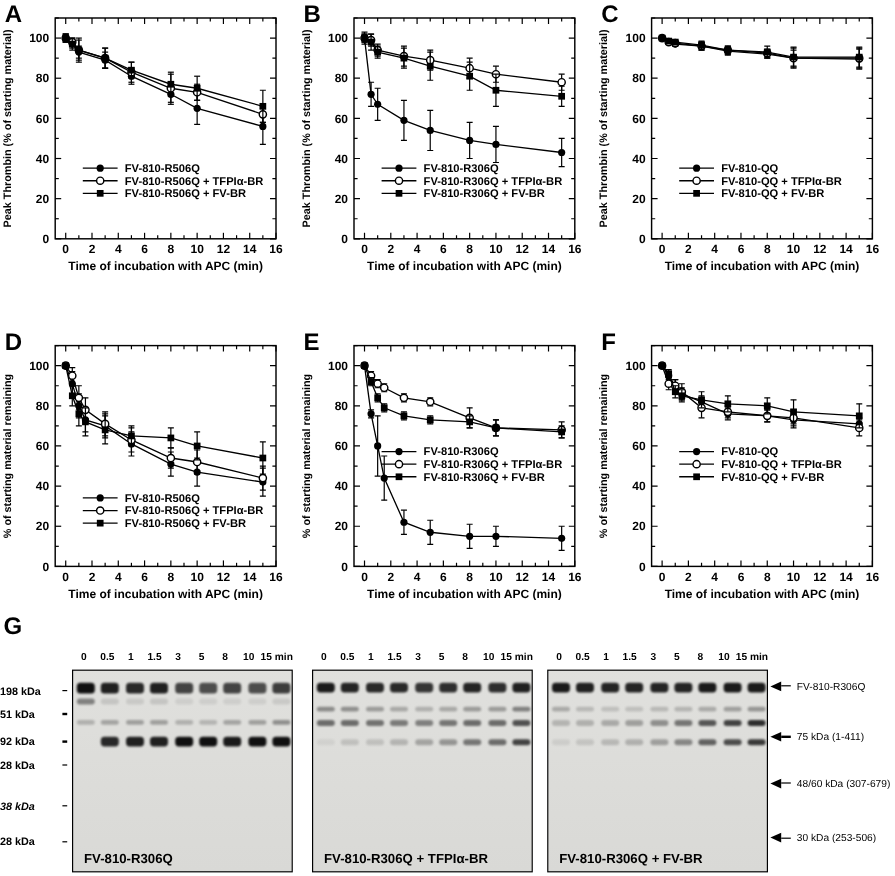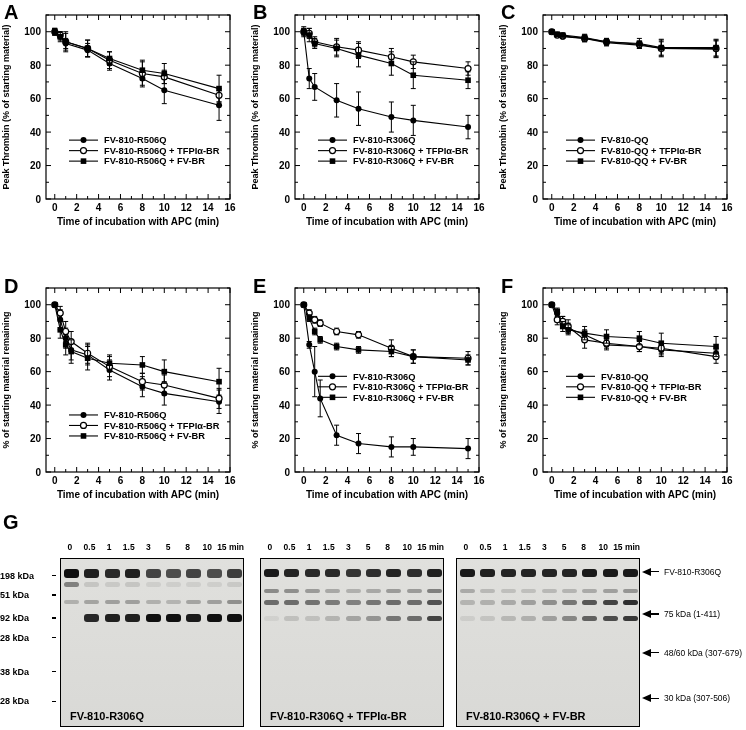--- a/index.html
+++ b/index.html
@@ -1257,21 +1257,21 @@
           <span class="mw-dash"></span>
         </div>
         <div class="mw-row" style="top: 107.84px;">
           <span class="mw-text">92 kDa</span>
           <span class="mw-dash"></span>
         </div>
         <div class="mw-row" style="top: 127.613px;">
           <span class="mw-text">28 kDa</span>
           <span class="mw-dash"></span>
         </div>
-        <div class="mw-row" style="top: 161.582px;">
+        <div class="mw-row" style="top: 161.582px; font-style: italic;">
           <span class="mw-text">38 kDa</span>
           <span class="mw-dash"></span>
         </div>
         <div class="mw-row" style="top: 191.495px;">
           <span class="mw-text">28 kDa</span>
           <span class="mw-dash"></span>
         </div>
       </div>
 
     <div class="lane-row" id="lanes0" style="left:60px">
@@ -1437,17 +1437,17 @@
           <span class="atext">75 kDa (1-411)</span>
         </div>
         <div class="annot-row" style="top: 142.64px;">
           <span class="tri"></span>
           <span class="tail"></span>
           <span class="atext">48/60 kDa (307-679)</span>
         </div>
         <div class="annot-row" style="top: 188.27px;">
           <span class="tri"></span>
           <span class="tail"></span>
-          <span class="atext">30 kDa (307-506)</span>
+          <span class="atext">30 kDa (253-506)</span>
         </div>
       </div>
   </div>
 </div>
 
 </body></html>

